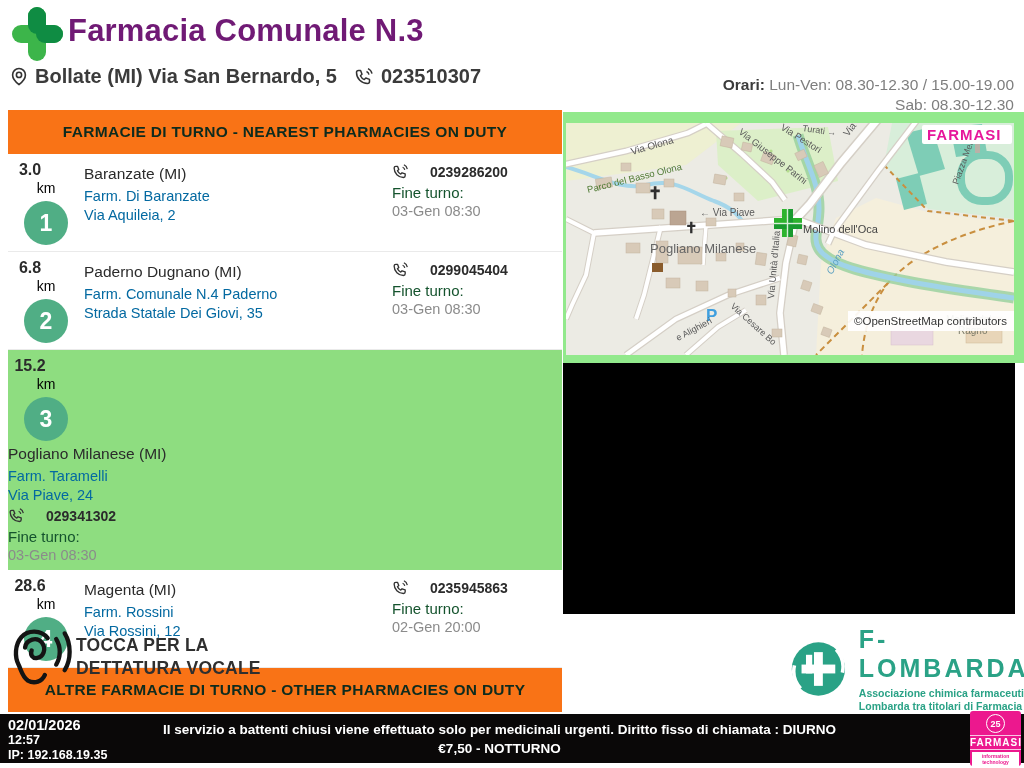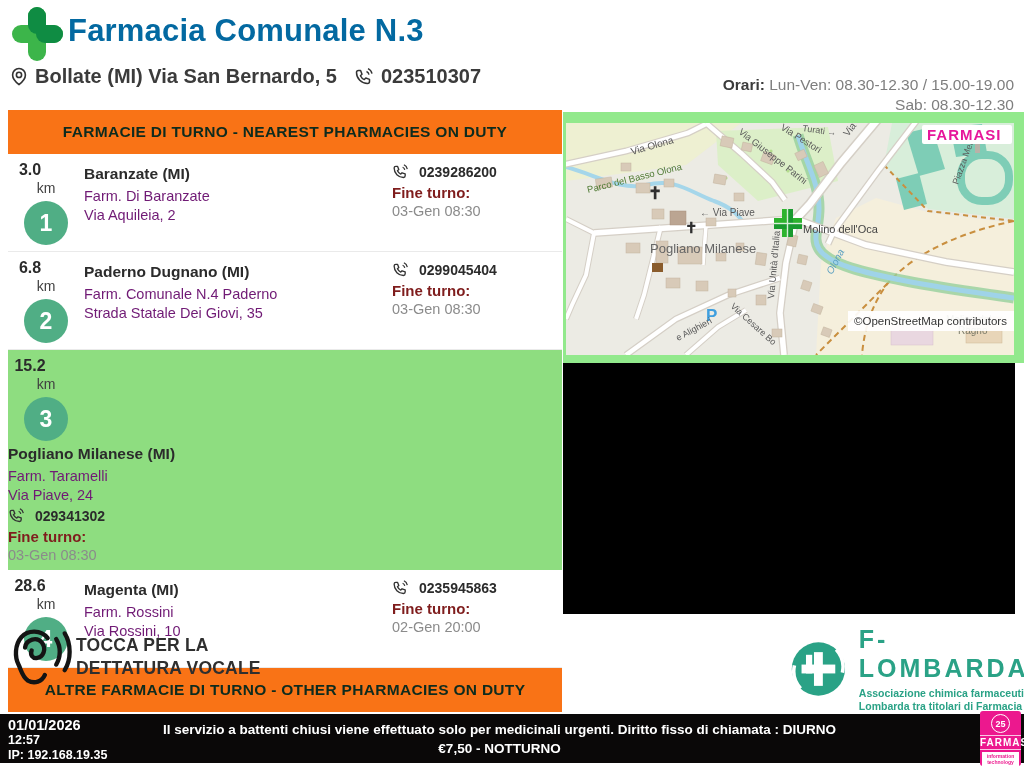--- a/index.html
+++ b/index.html
@@ -1,62 +1,62 @@
 <!DOCTYPE html>
 <html><head>
 <meta charset="utf-8">
 <style>
   html,body{margin:0;padding:0;}
   body{width:1024px;height:768px;position:relative;background:#fff;
        font-family:"Liberation Sans",sans-serif;overflow:hidden;color:#2b2b2b;}
   
   .logo{position:absolute;left:10px;top:5px;}
-  .title{position:absolute;left:68px;top:13px;font-size:31px;font-weight:700;color:#0369a1;letter-spacing:.2px;}
+  .title{position:absolute;left:68px;top:13px;font-size:31px;font-weight:700;color:#701a75;letter-spacing:.2px;}
   .addr-row{position:absolute;left:10px;top:65px;display:flex;align-items:center;gap:7px;
             font-size:20px;font-weight:700;color:#3b3b3b;}
   .addr-row .ph{margin-left:10px;}
   .orari{position:absolute;right:10px;top:75px;text-align:right;font-size:15.5px;color:#7e7e7e;line-height:20px;}
   .orari b{color:#3b3b3b;}
   
   .panel{position:absolute;left:8px;top:110px;width:554px;}
   .banner{height:44px;background:#f97316;color:#0d2b1e;font-weight:700;font-size:15.5px;
           display:flex;align-items:center;justify-content:center;letter-spacing:.3px;}
   .row{display:flex;min-height:78px;border-bottom:1px solid #eaeaea;background:#fff;padding:7px 0 6px;box-sizing:border-box;}
   .row.selected{background:#8edd80;border-bottom-color:#8edd80;flex-direction:column;}
   .col-dist{width:76px;text-align:center;flex:none;}
   .dist{font-size:16px;font-weight:700;color:#2b2b2b;}
-  .dist .unit{font-weight:400;color:#404040;font-size:14px;padding-left:32px;}
+  .dist .unit{font-weight:400;color:#000000;font-size:14px;padding-left:32px;}
   .badge{width:44px;height:44px;border-radius:50%;background:#50ae85;color:#fff;font-size:23px;font-weight:700;
          display:flex;align-items:center;justify-content:center;margin:4px auto 0;}
   .col-main{flex:1;padding-top:1px;}
-  .city{font-size:15.5px;font-weight:700;color:#2b2b2b;margin:3px 0 4px;}
-  .sub{font-size:14.5px;color:#701a75;line-height:19px;}
+  .city{font-size:15.5px;font-weight:400;color:#2b2b2b;margin:3px 0 4px;}
+  .sub{font-size:14.5px;color:#0369a1;line-height:19px;}
   .col-right{width:170px;flex:none;padding-top:2px;}
-  .phone-line{display:flex;align-items:center;gap:10px;font-size:14px;font-weight:700;color:#2b2b2b;}
-  .ft-label{font-size:15px;font-weight:700;color:#7f1d1d;margin-top:4px;}
+  .phone-line{display:flex;align-items:center;gap:21px;font-size:14px;font-weight:700;color:#2b2b2b;}
+  .ft-label{font-size:15px;font-weight:400;color:#14532d;margin-top:4px;}
   .ft-value{font-size:14.5px;color:#8b8b8b;margin-top:2px;}
   .chev{display:block;margin-left:16px;cursor:pointer;}
   .chev.up{margin-top:12px;} .chev.down{margin-top:14px;}
   .chev polyline{fill:none;stroke:#a3a3a3;stroke-width:7;stroke-linecap:round;stroke-linejoin:round;}
   
   .map-frame{position:absolute;left:563px;top:112px;width:461px;height:251px;background:#92e98c;}
   .map{position:absolute;left:3px;top:11px;width:448px;height:232px;}
   .blackbox{position:absolute;left:563px;top:363px;width:452px;height:251px;background:#000;}
   
   .voice{position:absolute;left:10px;top:624px;display:flex;align-items:center;gap:0;cursor:pointer;}
   .voice-text{font-size:17.5px;font-weight:600;color:#2f2f2f;line-height:23px;letter-spacing:.2px;}
   .flom{position:absolute;left:790px;top:625px;display:flex;align-items:center;gap:12px;}
   .flom-name{font-size:25px;font-weight:800;color:#2aa286;letter-spacing:3px;}
   .flom-sub{font-size:10.5px;font-weight:700;color:#2aa286;line-height:13px;margin-top:4px;}
   
   .footer{position:absolute;left:0;top:714px;width:1024px;height:49px;background:#0a0808;color:#fff;}
   .f-left{position:absolute;left:8px;top:4px;font-weight:700;line-height:15px;}
   .f-date{font-size:14.5px;} .f-time,.f-ip{font-size:12.5px;}
   .f-center{position:absolute;left:150px;right:175px;top:6px;text-align:center;font-size:13.5px;font-weight:700;line-height:19px;}
-  .f-logo{position:absolute;right:3px;top:-3px;width:41px;height:55px;background:#ec188e;border-radius:3px;
+  .f-logo{position:absolute;right:3px;top:-3px;width:51px;height:55px;background:#ec188e;border-radius:3px;
           box-sizing:border-box;padding-top:3px;}
   .f-badge{width:19px;height:19px;border:1.5px solid #fff;border-radius:50%;margin:0 auto;color:#fff;
            font-size:9px;font-weight:700;display:flex;align-items:center;justify-content:center;box-sizing:border-box;}
   .f-name{margin-top:2px;text-align:center;color:#fff;font-size:10px;font-weight:800;letter-spacing:1px;
           border-top:1px solid rgba(255,255,255,.75);border-bottom:1px solid rgba(255,255,255,.75);padding:1px 0;}
   .f-sub{margin:2px 2px 0;background:#fff;color:#ec188e;font-size:5px;font-weight:700;text-align:center;padding:1px 0 2px;}
   svg text{font-family:"Liberation Sans",sans-serif;}
 </style>
 </head>
 <body>
@@ -165,21 +165,21 @@
   </div>
 
   <div class="row">
     <div class="col-dist">
       <div class="dist"><span>28.6</span><span class="unit"> km</span></div>
       <div class="badge">4</div>
     </div>
     <div class="col-main">
       <div class="city">Magenta (MI)</div>
       <div class="sub">Farm. Rossini</div>
-      <div class="sub">Via Rossini, 10</div>
+      <div class="sub">Via Rossini, 12</div>
     </div>
     <div class="col-right">
       <div class="phone-line">
         <svg width="17" height="17" viewBox="0 0 20 19">
           <path d="M4.5 3.5 C3.4 3.5 2.5 4.4 2.5 5.5 C2.5 11.5 7.5 16.5 13.5 16.5 C14.6 16.5 15.5 15.6 15.5 14.5 L15.5 12.4 L11.8 11 L10.3 12.6 C8.4 11.7 7.3 10.6 6.4 8.7 L8 7.2 L6.6 3.5 Z" fill="none" stroke="#333" stroke-width="1.6" stroke-linejoin="round"></path>
           <path d="M12.5 4.5 Q14.6 5.3 15 7.6" fill="none" stroke="#333" stroke-width="1.5"></path>
           <path d="M14 1.6 Q17.3 3 18 6.6" fill="none" stroke="#333" stroke-width="1.5"></path>
         </svg>
         <span>0235945863</span>
       </div>
@@ -361,21 +361,21 @@
     <div class="flom-name">F-LOMBARDA</div>
     <div class="flom-sub">
       <div>Associazione chimica farmaceutica</div>
       <div>Lombarda tra titolari di Farmacia</div>
     </div>
   </div>
 </div>
 
 <div class="footer">
   <div class="f-left">
-    <div class="f-date">01/01/2026</div>
+    <div class="f-date">02/01/2026</div>
     <div class="f-time">12:57</div>
     <div class="f-ip">IP: 192.168.19.35</div>
   </div>
   <div class="f-center">
     <div>Il servizio a battenti chiusi viene effettuato solo per medicinali urgenti. Diritto fisso di chiamata : DIURNO €7,50 - NOTTURNO</div>
     <div>€10,00 (Art.9 D.M. 22/09/2017)</div>
   </div>
   <div class="f-logo">
     <div class="f-badge">25</div>
     <div class="f-name">FARMASI</div>

